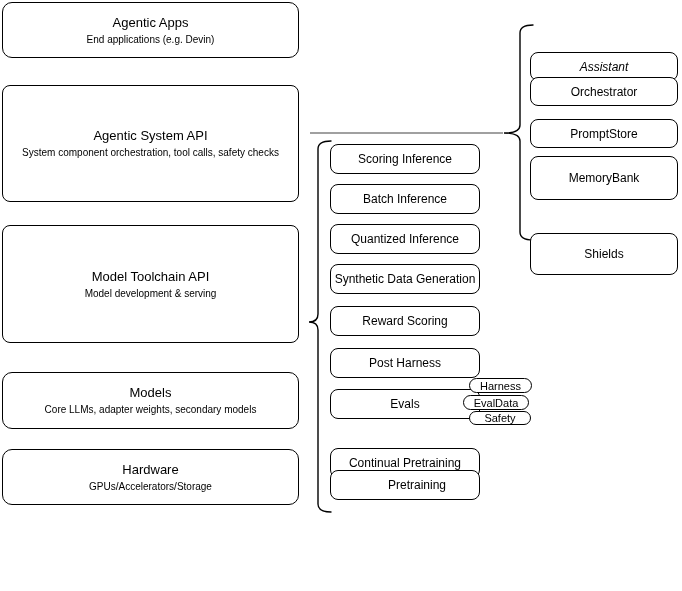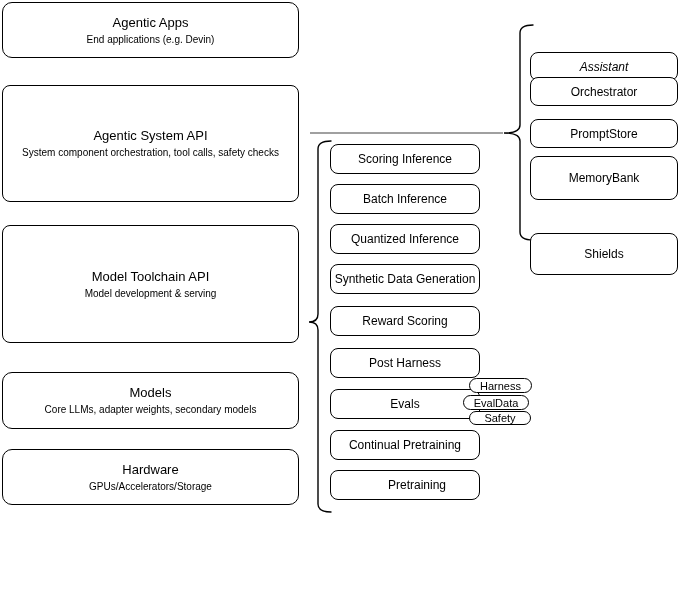--- a/index.html
+++ b/index.html
@@ -80,21 +80,21 @@
   </div>
   <div class="node mbox" style="top:306px;">
     <span>Reward Scoring</span>
   </div>
   <div class="node mbox" style="top:348px;">
     <span>Post Harness</span>
   </div>
   <div class="node mbox" style="top:389px;">
     <span>Evals</span>
   </div>
-  <div class="node mbox" style="top:430px;justify-content:center;">
+  <div class="node mbox" style="top:448px;justify-content:center;">
     <span>Continual Pretraining</span>
   </div>
   <div class="node mbox" style="top:470px;padding-left:24px;">
     <span>Pretraining</span>
   </div>
 
   <div class="pill" style="left:469px;top:378px;width:63px;height:15px;">
     <span>Harness</span>
   </div>
   <div class="pill" style="left:463px;top:395px;width:66px;height:15px;">

